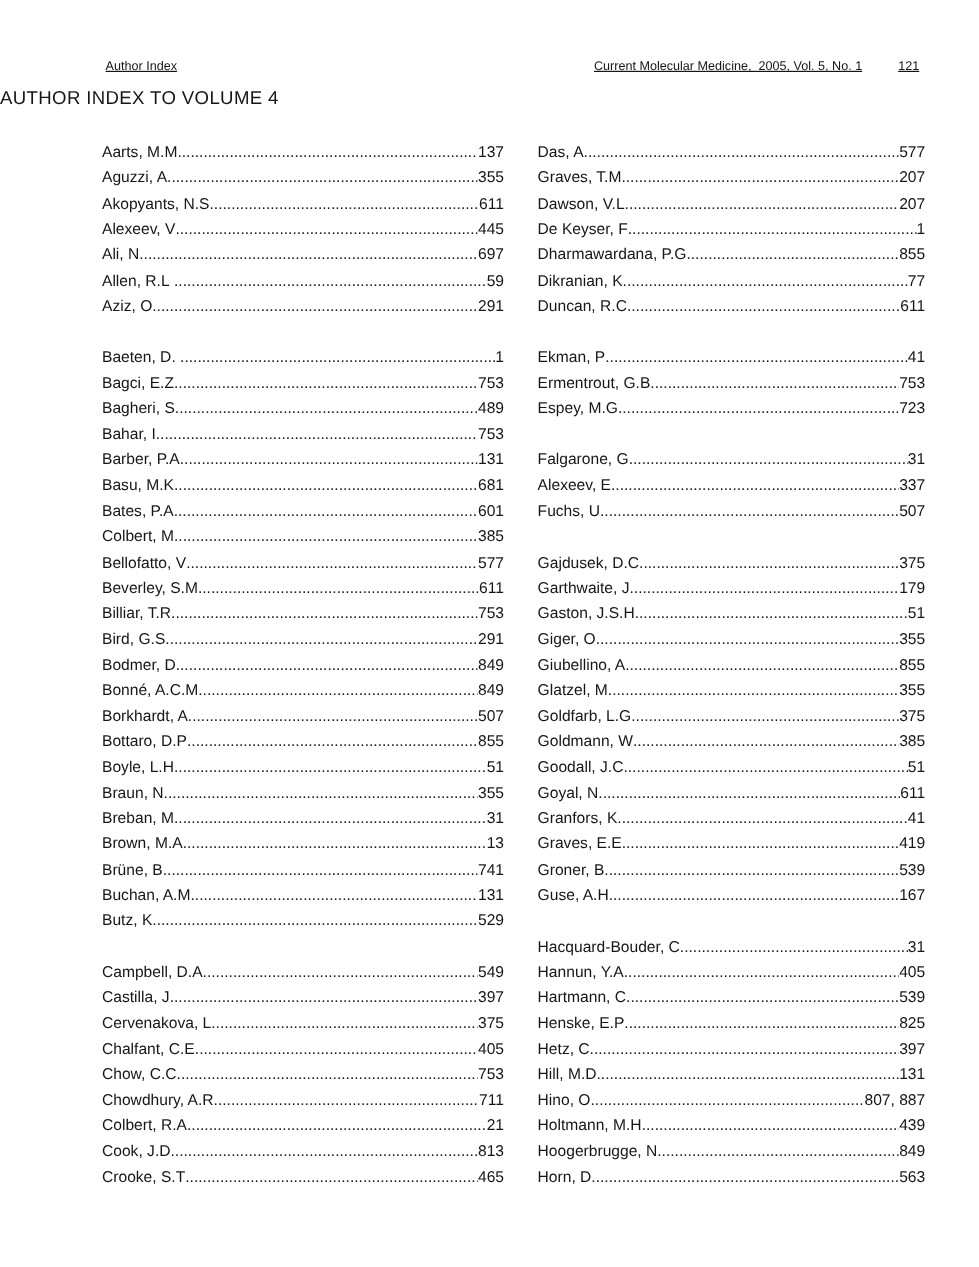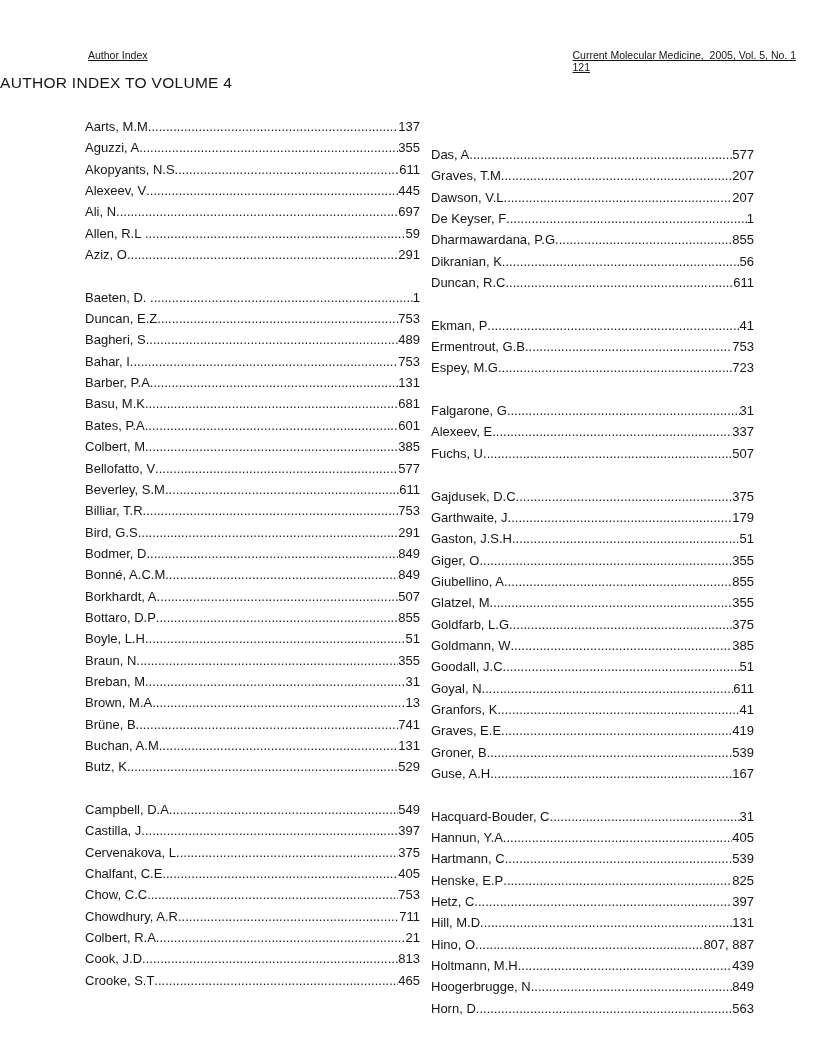--- a/index.html
+++ b/index.html
@@ -20,41 +20,41 @@
     top: 49px;
     left: 88px;
     right: 50px;
     display: flex;
     justify-content: space-between;
     align-items: baseline;
     font-size: 10.5px;
     text-decoration: underline;
   }
   .running-header span { white-space: pre; }
-  .header-right { display: flex; align-items: baseline; flex-direction: column; }
+  .header-right { display: flex; align-items: baseline; }
   .page-number { margin-left: 30px; }
   .doc-title {
     position: absolute;
     top: 74px;
     left: 0;
     width: 100%;
     font-size: 15.5px;
     letter-spacing: 0.3px;
     white-space: pre;
   }
   .columns {
     position: absolute;
     top: 116px;
     left: 85px;
     display: flex;
-    gap: 11px;
+    gap: 28px;
     justify-content: center;
   }
   .column-left  { width: 335px; }
-  .column-right { width: 323px; margin-top: 28px; }
+  .column-right { width: 323px; }
   .group:not(:last-child) { margin-bottom: 21.35px; }
   .row {
     display: flex;
     align-items: baseline;
     height: 21.35px;
     line-height: 21.35px;
     font-size: 13px;
   }
   .name { white-space: pre; flex: 0 0 auto; }
   .dots {
@@ -114,21 +114,21 @@
           <span class="pg">291</span>
         </div>
       </div>
       <div class="group">
         <div class="row">
           <span class="name">Baeten, D.&nbsp;</span>
           <span class="dots">....................................................................................................................................................................................</span>
           <span class="pg">1</span>
         </div>
         <div class="row">
-          <span class="name">Duncan, E.Z</span>
+          <span class="name">Bagci, E.Z</span>
           <span class="dots">....................................................................................................................................................................................</span>
           <span class="pg">753</span>
         </div>
         <div class="row">
           <span class="name">Bagheri, S</span>
           <span class="dots">....................................................................................................................................................................................</span>
           <span class="pg">489</span>
         </div>
         <div class="row">
           <span class="name">Bahar, I</span>
@@ -302,21 +302,21 @@
           <span class="pg">1</span>
         </div>
         <div class="row">
           <span class="name">Dharmawardana, P.G</span>
           <span class="dots">....................................................................................................................................................................................</span>
           <span class="pg">855</span>
         </div>
         <div class="row">
           <span class="name">Dikranian, K</span>
           <span class="dots">....................................................................................................................................................................................</span>
-          <span class="pg">56</span>
+          <span class="pg">77</span>
         </div>
         <div class="row">
           <span class="name">Duncan, R.C</span>
           <span class="dots">....................................................................................................................................................................................</span>
           <span class="pg">611</span>
         </div>
       </div>
       <div class="group">
         <div class="row">
           <span class="name">Ekman, P</span>

